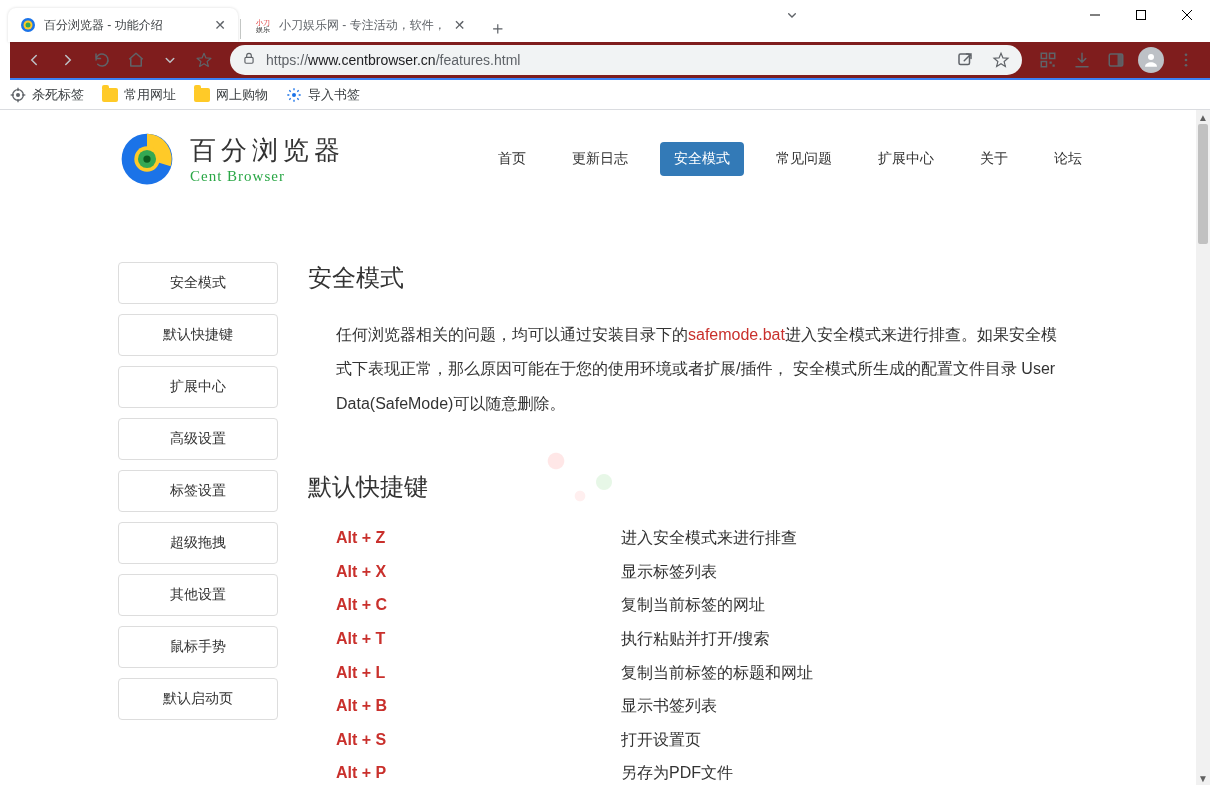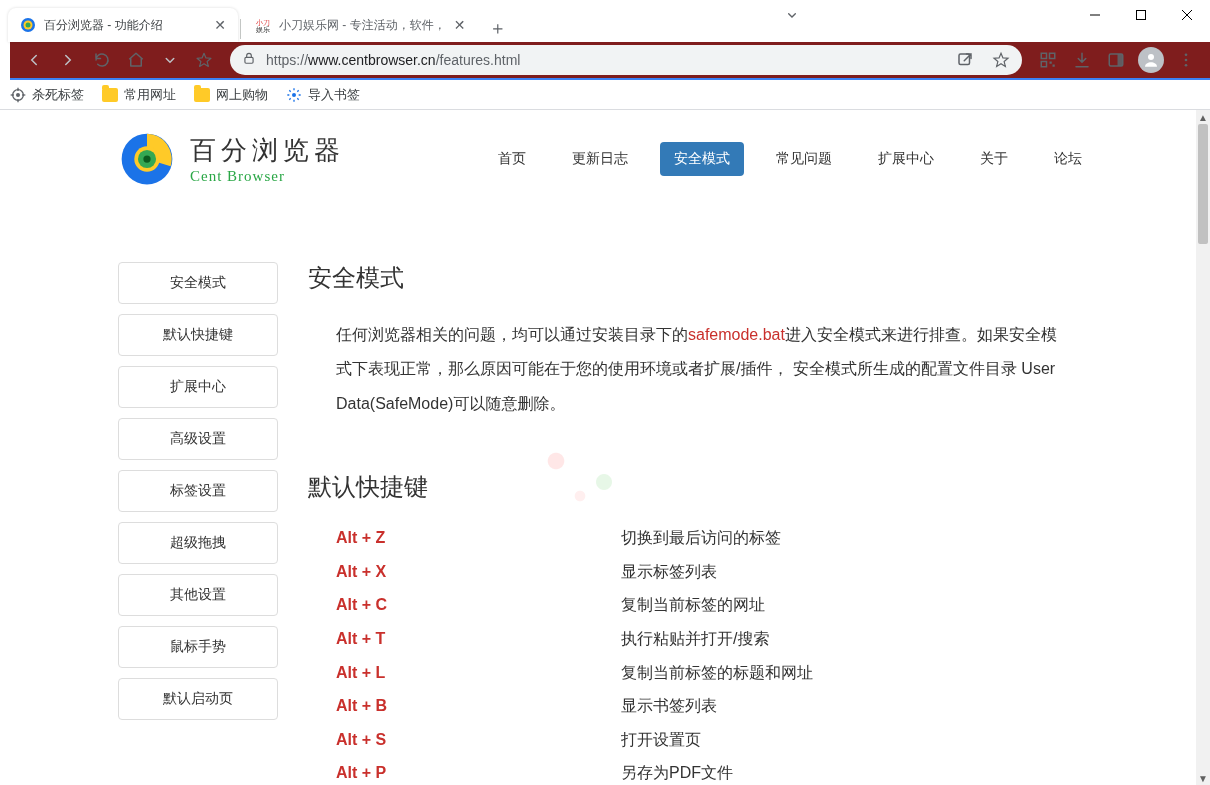--- a/index.html
+++ b/index.html
@@ -296,21 +296,21 @@
     <div class="content">
       <h2>安全模式</h2>
       <p>
         <span>任何浏览器相关的问题，均可以通过安装目录下的</span><span class="hl">safemode.bat</span><span>进入安全模式来进行排查。如果安全模式下表现正常，那么原因可能在于您的使用环境或者扩展/插件，  安全模式所生成的配置文件目录 User Data(SafeMode)可以随意删除。</span>
       </p>
 
       <h2 class="sec2">默认快捷键</h2>
       <div class="kbtable">
         <div class="row">
             <span class="k">Alt + Z</span>
-            <span class="d">切换到最后访问的标签</span>
+            <span class="d">进入安全模式来进行排查</span>
           </div>
         <div class="row">
             <span class="k">Alt + X</span>
             <span class="d">显示标签列表</span>
           </div>
         <div class="row">
             <span class="k">Alt + C</span>
             <span class="d">复制当前标签的网址</span>
           </div>
         <div class="row">

